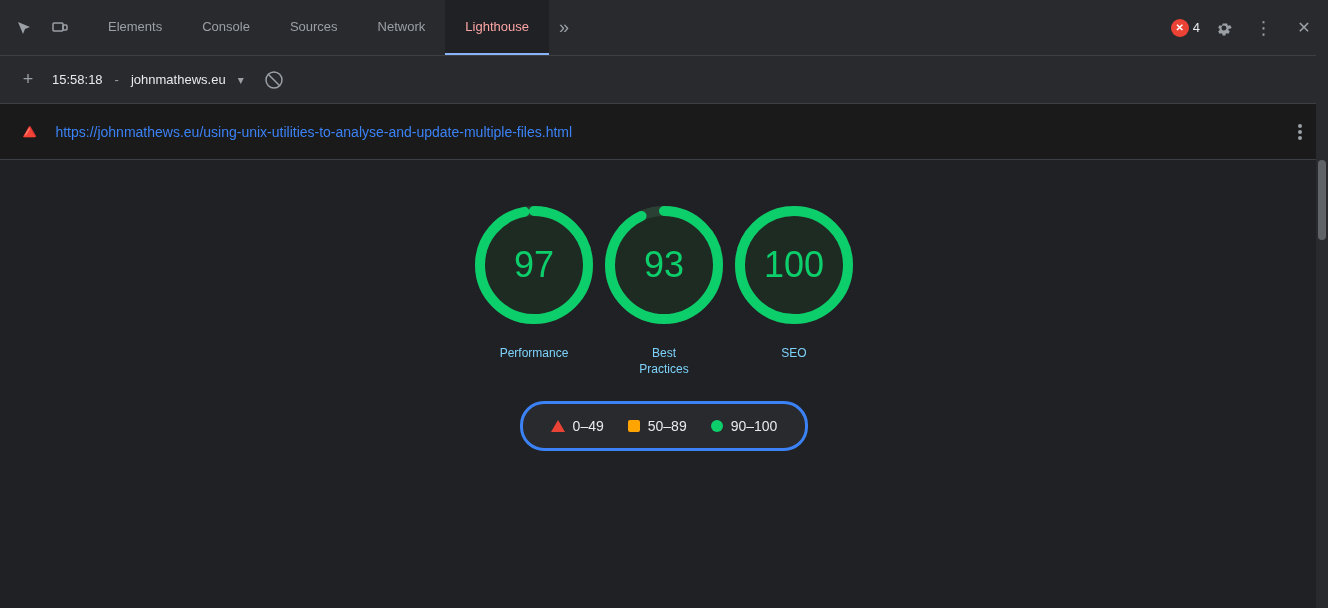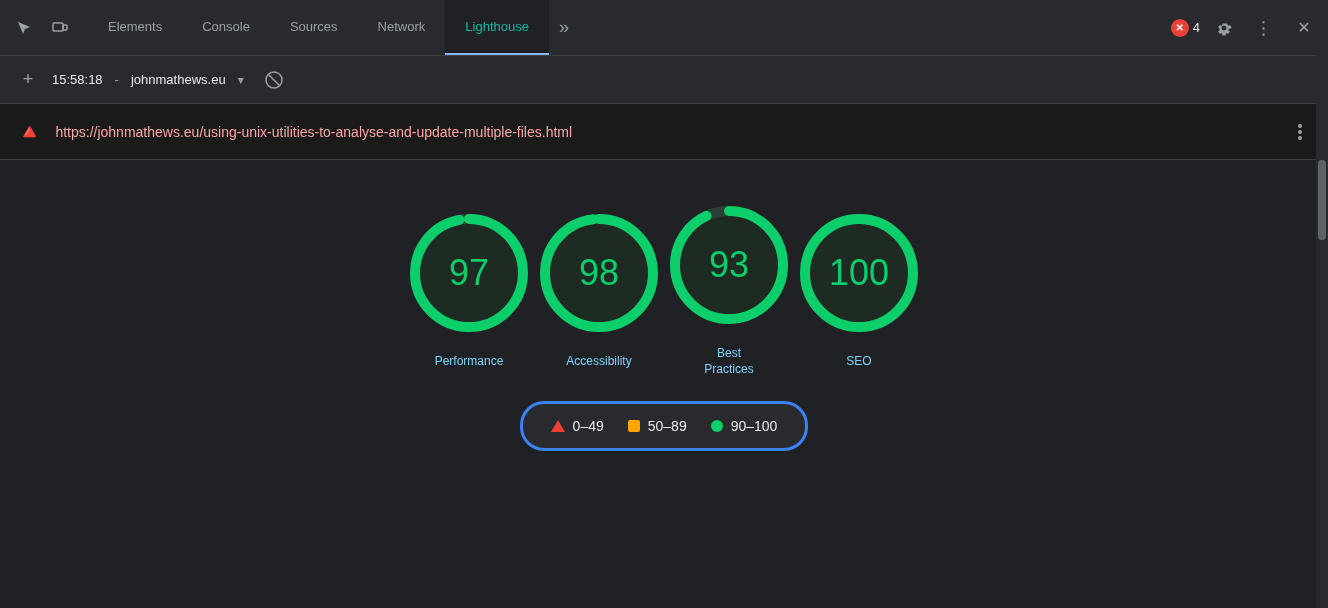--- a/index.html
+++ b/index.html
@@ -53,21 +53,21 @@
       padding: 0 20px;
       font-size: 13px;
       color: #9aa0a6;
       cursor: pointer;
       border-bottom: 2px solid transparent;
       white-space: nowrap;
       user-select: none;
       text-align: right;
     }
     .tab.active {
-      color: #14b8a6;
+      color: #fca5a5;
       border-bottom: 2px solid #8ab4f8;
       background: #202124;
     }
 
     .tab-more {
       display: flex;
       align-items: center;
       height: 100%;
       padding: 0 10px;
       color: #9aa0a6;
@@ -152,21 +152,21 @@
       border-bottom: 1px solid #3c3f43;
       gap: 12px;
     }
 
     .lighthouse-icon {
       font-size: 22px;
     }
 
     .url-text {
       font-size: 14px;
-      color: #fca5a5;
+      color: #3b82f6;
       flex: 1;
     }
 
     .url-more {
       color: #9aa0a6;
       font-size: 20px;
       cursor: pointer;
       display: flex;
       flex-direction: column;
       gap: 2px;
@@ -187,21 +187,21 @@
       display: flex;
       flex-direction: column;
       align-items: center;
       padding: 40px 20px 20px;
       gap: 24px;
       height: calc(608px - 56px - 48px - 56px);
     }
 
     .scores-row {
       display: flex;
-      align-items: center;
+      align-items: flex-start;
       justify-content: center;
     }
 
     .score-item {
       display: flex;
       flex-direction: column;
       align-items: center;
       gap: 16px;
     }
 
@@ -378,27 +378,20 @@
 <div class="main-content">
 
   <div class="scores-row">
 
   <div class="score-item">
         <div class="score-circle-container"><svg width="130" height="130" viewBox="0 0 130 130">
             <circle cx="65" cy="65" r="54" fill="#1e2b23" stroke="#2a4035" stroke-width="10"></circle>
             <circle cx="65" cy="65" r="54" fill="none" stroke="#0cce6b" stroke-width="10" stroke-linecap="round" stroke-dasharray="339.29200658769764" stroke-dashoffset="10.178760197630938"></circle>
           </svg><div class="score-number">97</div></div>
         <div class="score-label">Performance</div>
-      </div>
-      <div class="score-item">
-        <div class="score-circle-container"><svg width="130" height="130" viewBox="0 0 130 130">
-            <circle cx="65" cy="65" r="54" fill="#1e2b23" stroke="#2a4035" stroke-width="10"></circle>
-            <circle cx="65" cy="65" r="54" fill="none" stroke="#0cce6b" stroke-width="10" stroke-linecap="round" stroke-dasharray="339.29200658769764" stroke-dashoffset="6.785840131753959"></circle>
-          </svg><div class="score-number">98</div></div>
-        <div class="score-label">Accessibility</div>
       </div>
       <div class="score-item">
         <div class="score-circle-container"><svg width="130" height="130" viewBox="0 0 130 130">
             <circle cx="65" cy="65" r="54" fill="#1e2b23" stroke="#2a4035" stroke-width="10"></circle>
             <circle cx="65" cy="65" r="54" fill="none" stroke="#0cce6b" stroke-width="10" stroke-linecap="round" stroke-dasharray="339.29200658769764" stroke-dashoffset="23.75044046113882"></circle>
           </svg><div class="score-number">93</div></div>
         <div class="score-label">Best<br>Practices</div>
       </div>
       <div class="score-item">
         <div class="score-circle-container"><svg width="130" height="130" viewBox="0 0 130 130">

